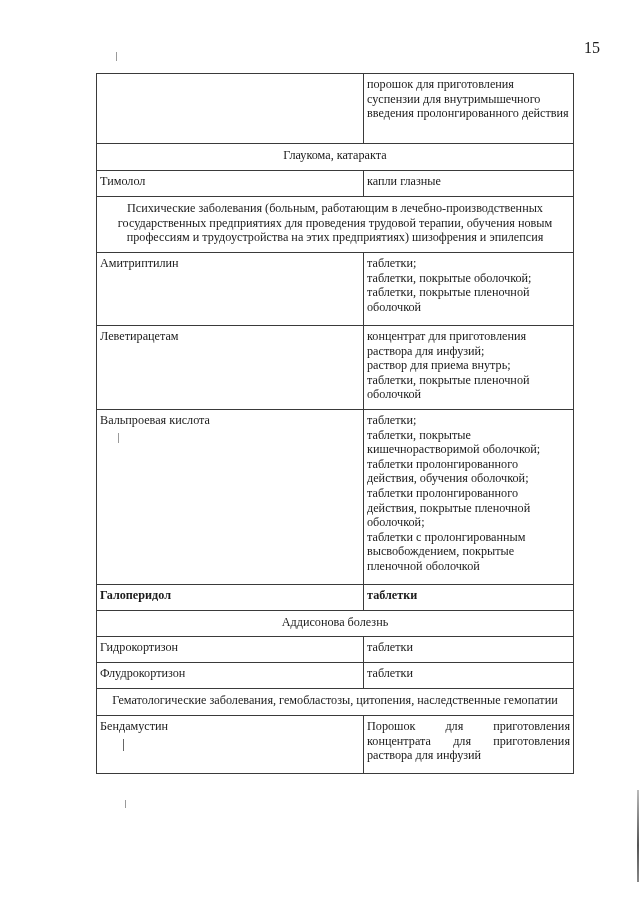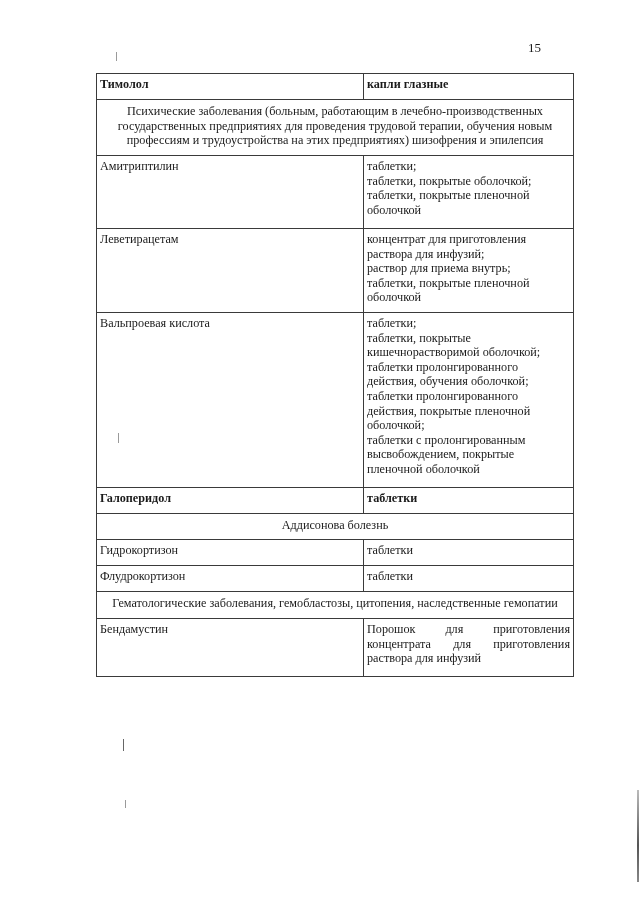--- a/index.html
+++ b/index.html
@@ -11,22 +11,22 @@
     width: 640px;
     height: 905px;
     position: relative;
     overflow: hidden;
     font-family: "Liberation Serif", "DejaVu Serif", serif;
     color: #1a1a1a;
   }
   .page-number {
     position: absolute;
     top: 41px;
-    left: 528px;
-    font-size: 13px;
+    left: 584px;
+    font-size: 16px;
     line-height: 14px;
   }
   .scan-mark {
     position: absolute;
     width: 1px;
     background: #9a9a9a;
   }
   .doc-table {
     position: absolute;
     left: 96px;
@@ -78,21 +78,30 @@
 <div class="scan-mark" style="left:123px; top:739px; height:12px; background:#666;"></div>
 <div class="scan-mark" style="left:125px; top:800px; height:8px;"></div>
 <div class="edge-artifact"></div>
 
 <table class="doc-table">
   <colgroup>
       <col class="c1">
       <col class="c2">
     </colgroup>
   <tbody id="table-body">
-      <tr style="height: 26px; font-weight: bold;">
+      <tr style="height: 70px;">
+        <td></td>
+        <td>
+          <span class="form-line">порошок для приготовления суспензии для внутримышечного введения пролонгированного действия</span>
+        </td>
+      </tr>
+      <tr style="height: 27px;">
+        <td colspan="2" class="section">Глаукома, катаракта</td>
+      </tr>
+      <tr style="height: 26px;">
         <td>Тимолол</td>
         <td>
           <span class="form-line">капли глазные</span>
         </td>
       </tr>
       <tr style="height: 56px;">
         <td colspan="2" class="section">Психические заболевания (больным, работающим в лечебно-производственных государственных предприятиях для проведения трудовой терапии, обучения новым профессиям и трудоустройства на этих предприятиях) шизофрения и эпилепсия</td>
       </tr>
       <tr style="height: 73px;">
         <td>Амитриптилин</td>

